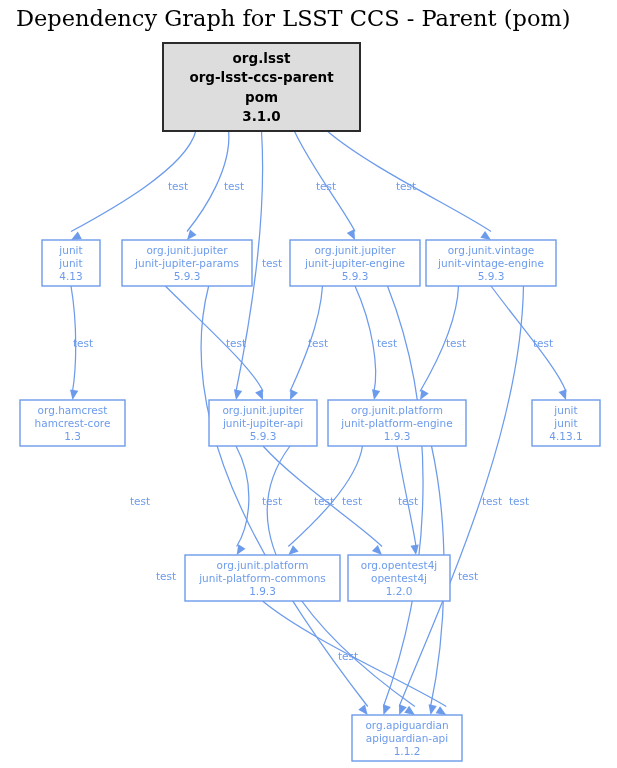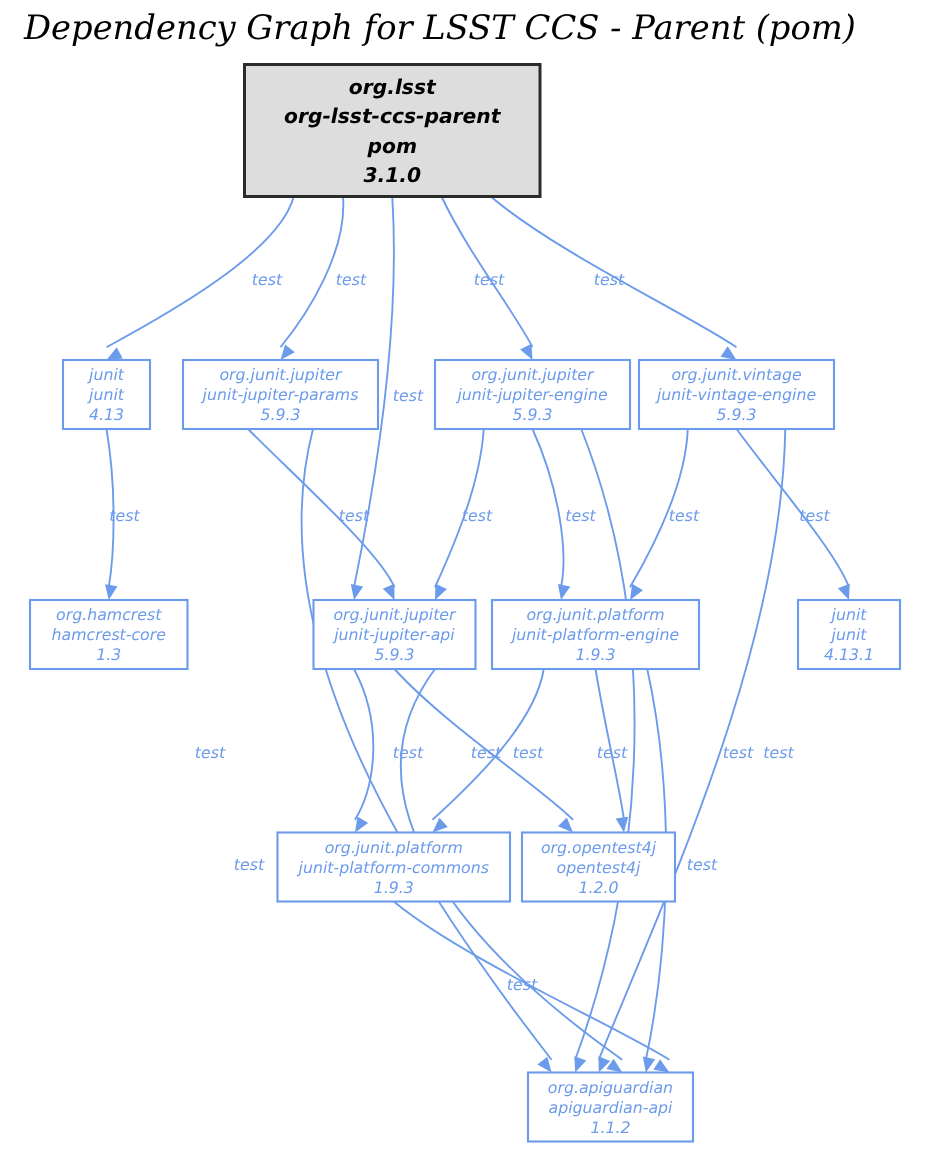--- a/index.html
+++ b/index.html
@@ -1,17 +1,17 @@
 <!DOCTYPE html>
 <html><head>
 <meta charset="utf-8">
 <style>
   html,body{margin:0;padding:0;background:#ffffff;}
   body{width:617px;height:768px;overflow:hidden;font-family:"DejaVu Sans",sans-serif;}
-  #stage{position:relative;width:617px;height:768px;font-style:italic;}
+  #stage{position:relative;width:617px;height:768px;}
   svg{position:absolute;left:0;top:0;width:617px;height:768px;}
   .graph-title{
     font-family:"DejaVu Serif",serif;
     font-size:22.5px;
     fill:#000000;
   }
   .node-box{fill:#ffffff;stroke:#6c9bec;stroke-width:1.4;}
   .node-box-root{fill:#dddddd;stroke:#2b2b2b;stroke-width:2;}
   .node-text{font-family:"DejaVu Sans",sans-serif;font-size:10.5px;fill:#6c9bec;text-anchor:middle;}
   .node-text-root{font-family:"DejaVu Sans",sans-serif;font-size:13.5px;font-weight:bold;fill:#000000;text-anchor:middle;}

